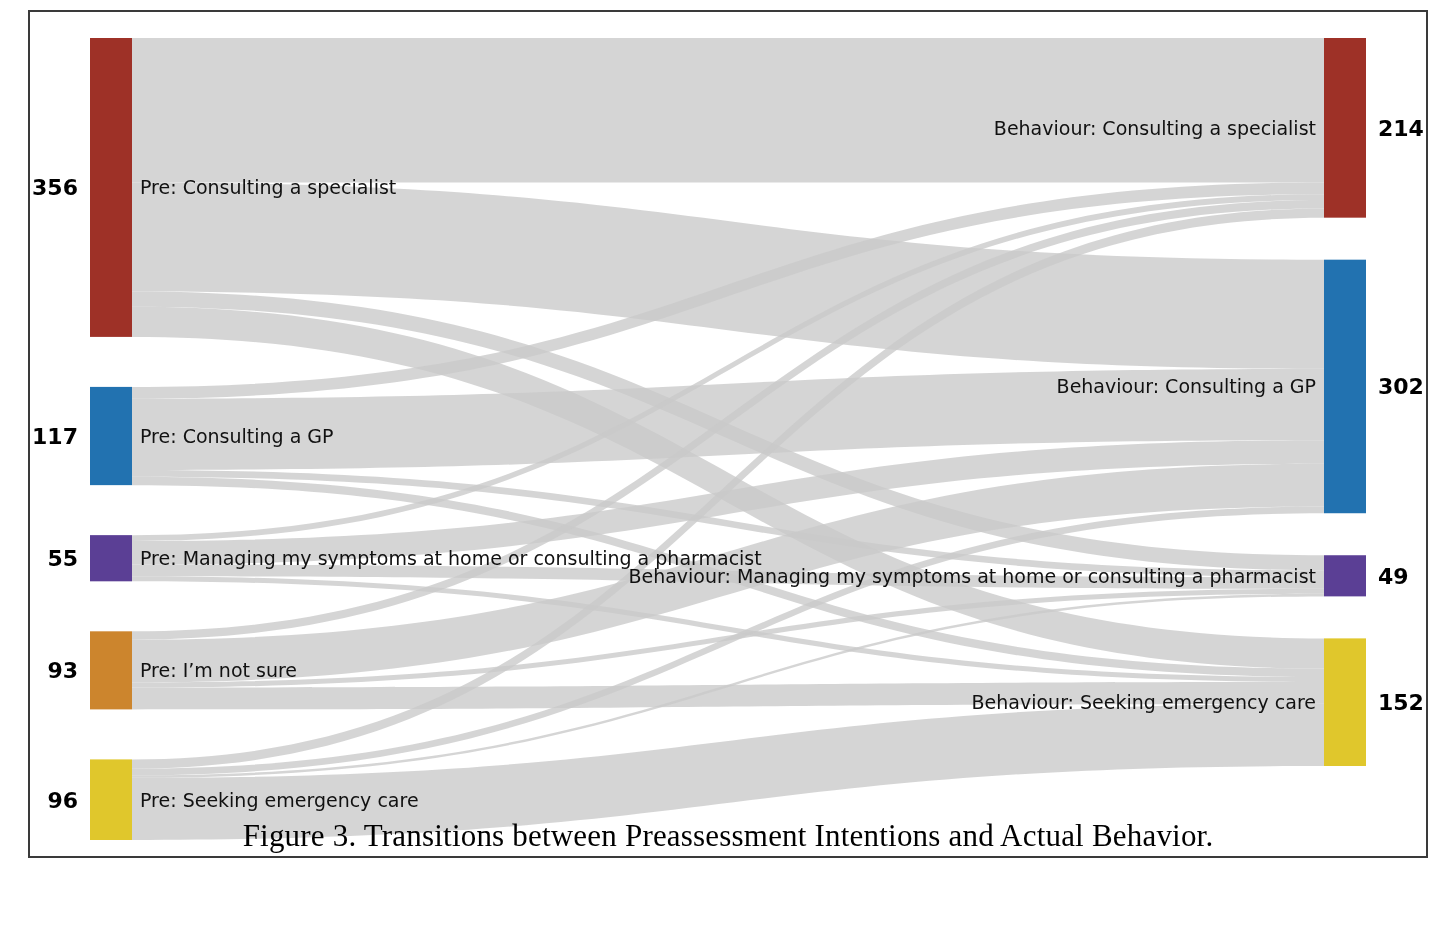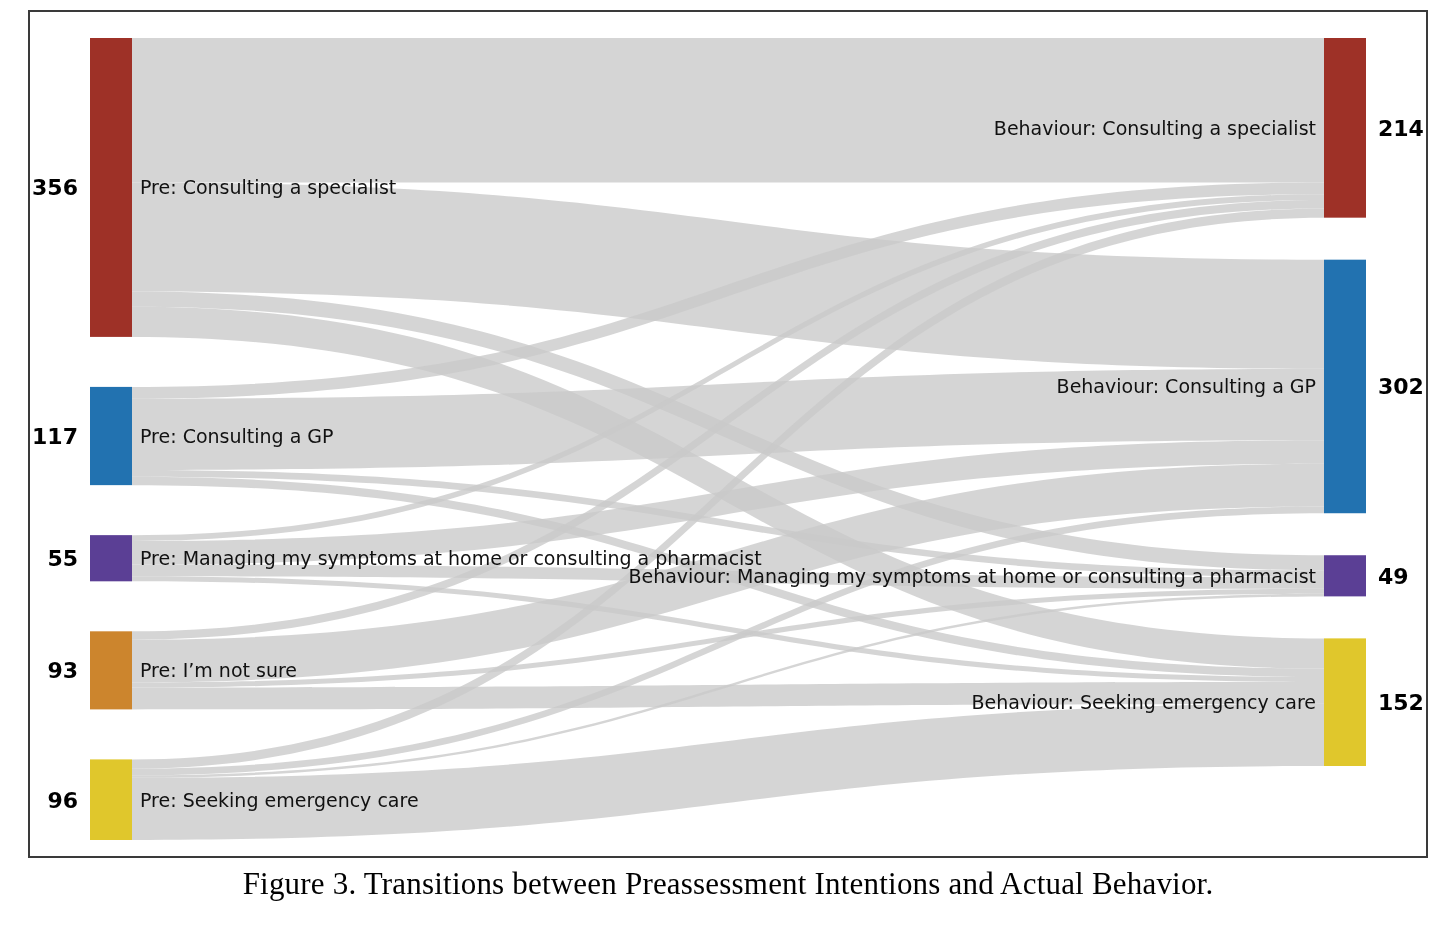--- a/index.html
+++ b/index.html
@@ -43,21 +43,21 @@
     fill: #000000;
   }
   .node-label {
     font-family: "DejaVu Sans", sans-serif;
     font-size: 19px;
     fill: #111111;
   }
   #caption {
     position: absolute;
     left: 0;
-    top: 866px;
+    top: 818px;
     width: 1456px;
     text-align: center;
     font-family: "Liberation Serif", serif;
     font-size: 31px;
     color: #000000;
     letter-spacing: 0.2px;
   }
   .link-path {
     fill: #c9c9c9;
     fill-opacity: 0.78;

